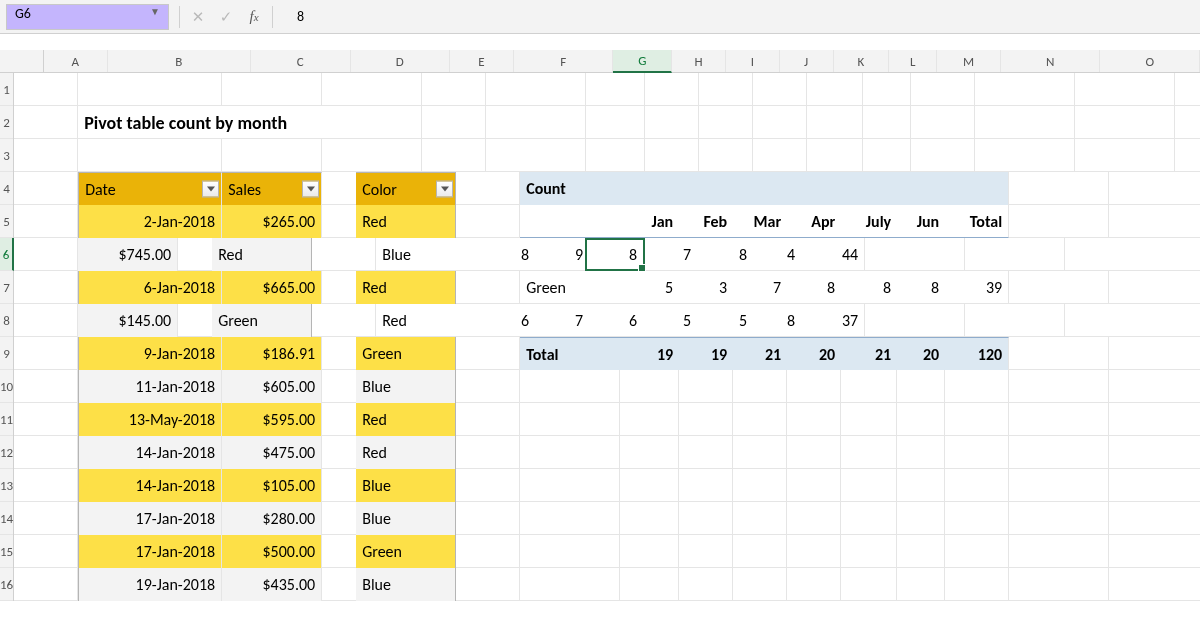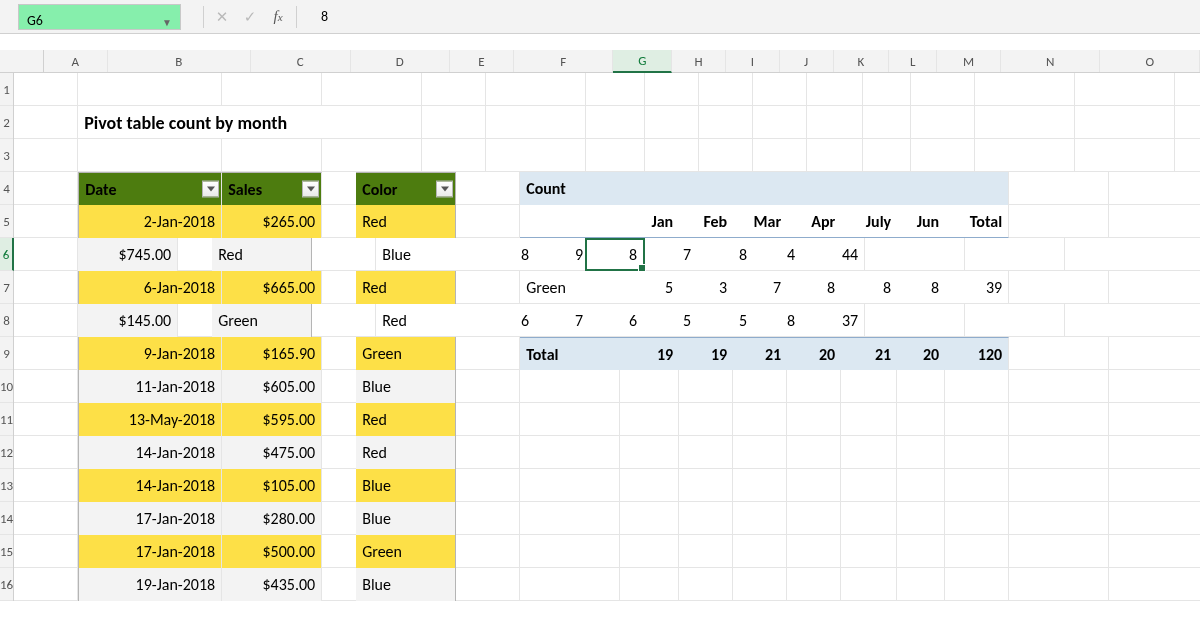--- a/index.html
+++ b/index.html
@@ -17,26 +17,26 @@
 .formula-bar {
   display: flex;
   align-items: center;
   height: 34px;
   background: #f3f3f3;
   border-bottom: 1px solid #d0d0d0;
 }
 .name-box {
   width: 163px;
   height: 26px;
-  margin: 0 18px;
+  margin: 0 6px;
   padding: 0 8px;
   display: flex;
-  align-items: flex-end;
+  align-items: flex-start;
   justify-content: space-between;
-  background: #86efac;
+  background: #c4b5fd;
   border: 1px solid #c8c8c8;
   font-size: 14px;
 }
 .name-box .arrow {
   color: #666;
   font-size: 10px;
 }
 .fb-sep {
   width: 1px;
   height: 22px;
@@ -140,22 +140,22 @@
 .bold { font-weight: bold; }
 
 
 .cA{width:64px} .cB{width:144px} .cC{width:100px} .cD{width:100px}
 .cE{width:64px} .cF{width:100px} .cG{width:59px} .cH{width:54px}
 .cI{width:54px} .cJ{width:54px} .cK{width:56px} .cL{width:48px}
 .cM{width:64px} .cN{width:100px} .cO{width:100px}
 
 
 .tbl-header {
-  background: #4d7c0f;
-  font-weight: bold;
+  background: #eab308;
+  font-weight: normal;
   position: relative;
 }
 .tbl-header .filter-btn {
   position: absolute;
   right: 2px;
   top: 50%;
   transform: translateY(-50%);
   width: 17px;
   height: 17px;
   border: 1px solid #b5b5b5;
@@ -406,21 +406,21 @@
       <div class="cell cK right nogrid">5</div>
       <div class="cell cL right nogrid">8</div>
       <div class="cell cM right">37</div>
       <div class="cell cN"></div>
         <div class="cell cO"></div>
     </div>
 
     <div class="cell-row">
       <div class="cell cA"></div>
       <div class="cell cB right band-even tbl-border-left">9-Jan-2018</div>
-      <div class="cell cC right band-even">$165.90</div>
+      <div class="cell cC right band-even">$186.91</div>
       <div class="cell cD band-even tbl-border-right">Green</div>
       <div class="cell cE"></div>
       <div class="cell cF pv-bg bold nogrid pv-total-top">Total</div>
       <div class="cell cG pv-bg bold right nogrid pv-total-top">19</div>
       <div class="cell cH pv-bg bold right nogrid pv-total-top">19</div>
       <div class="cell cI pv-bg bold right nogrid pv-total-top">21</div>
       <div class="cell cJ pv-bg bold right nogrid pv-total-top">20</div>
       <div class="cell cK pv-bg bold right nogrid pv-total-top">21</div>
       <div class="cell cL pv-bg bold right nogrid pv-total-top">20</div>
       <div class="cell cM pv-bg bold right pv-total-top">120</div>

